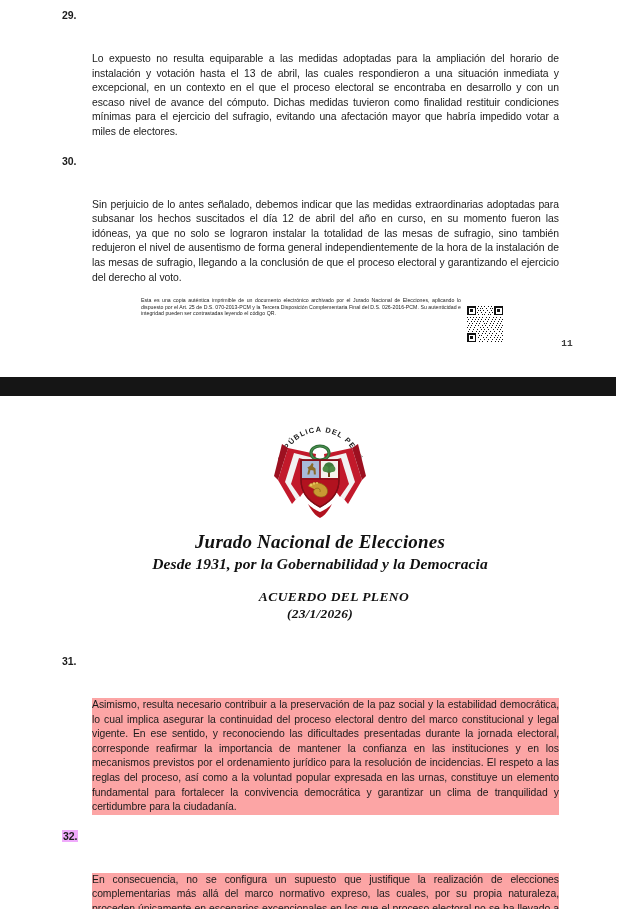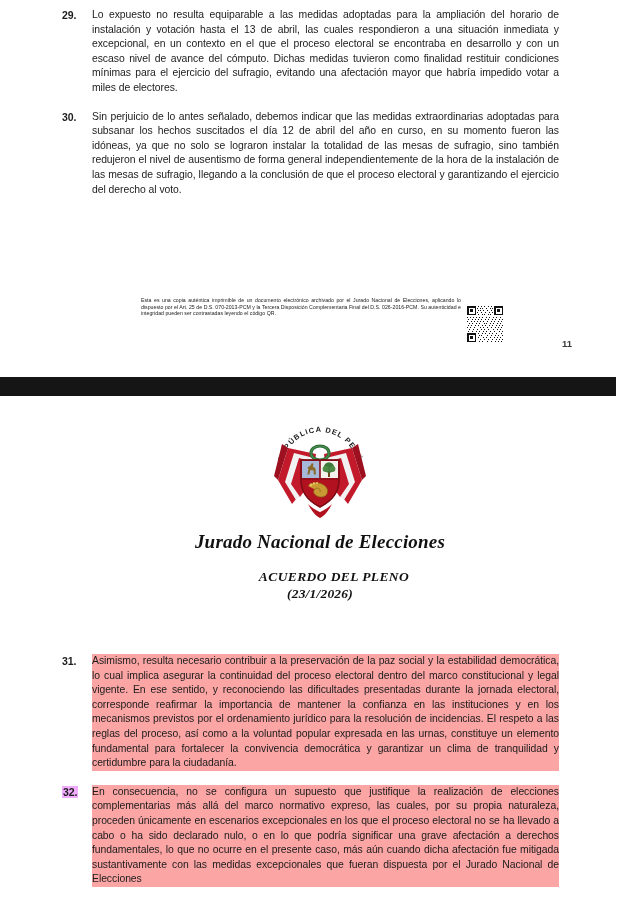--- a/index.html
+++ b/index.html
@@ -39,20 +39,21 @@
   }
   .para-body {
     flex: 1 1 auto;
     margin-right: 57px;
     font-size: 10.4px;
     line-height: 14.6px;
     color: #1b1b1b;
     text-align: justify;
     text-justify: inter-word;
     letter-spacing: -0.05px;
+    margin-top: 44px;
   }
 
   
   .hl .para-body {
     background: #fca5a5;
     box-decoration-break: clone;
     -webkit-box-decoration-break: clone;
   }
   .hl-num .para-num span {
     background: #f0abfc;
@@ -83,20 +84,21 @@
   .qr svg { display: block; }
   .page-number {
     position: absolute;
     left: 552px;
     top: 338px;
     width: 30px;
     text-align: center;
     font-size: 9.5px;
     font-weight: bold;
     color: #3b3b3b;
+    font-family: Liberation Mono, monospace;
   }
 
   
   .band {
     position: absolute;
     left: 0;
     top: 377px;
     width: 640px;
     height: 19px;
     background: #151515;
@@ -397,20 +399,21 @@
       <circle cx="49" cy="75" r="1.1" fill="#e8c45d"></circle>
 
       <path d="M33 52 L71 52 L71 72 C71 86 62 94 52 99 C42 94 33 86 33 72 Z" fill="none" stroke="#7e0c16" stroke-width="1.4"></path>
       <line x1="33" y1="71" x2="71" y2="71" stroke="#7e0c16" stroke-width="1.2"></line>
       <line x1="52" y1="52" x2="52" y2="71" stroke="#7e0c16" stroke-width="1.2"></line>
 
       <path d="M40 96 C44 104 48 108 52 110 C56 108 60 104 64 96 C58 102 52 104 52 104 C52 104 46 102 40 96 Z" fill="#b2121f"></path>
     </svg>
 
     <div class="org-title">Jurado Nacional de Elecciones</div>
+    <div class="org-sub">Desde 1931, por la Gobernabilidad y la Democracia</div>
     <div class="acta-title">ACUERDO DEL PLENO</div>
     <div class="acta-date">(23/1/2026)</div>
   </div>
 
   <div class="doc-section" style="top:654px;">
 
     <div class="para hl">
       <div class="para-num"><span>31.</span></div>
       <div class="para-body">Asimismo, resulta necesario contribuir a la preservación de la paz social y la estabilidad democrática, lo cual implica asegurar la continuidad del proceso electoral dentro del marco constitucional y legal vigente. En ese sentido, y reconociendo las dificultades presentadas durante la jornada electoral, corresponde reafirmar la importancia de mantener la confianza en las instituciones y en los mecanismos previstos por el ordenamiento jurídico para la resolución de incidencias. El respeto a las reglas del proceso, así como a la voluntad popular expresada en las urnas, constituye un elemento fundamental para fortalecer la convivencia democrática y garantizar un clima de tranquilidad y certidumbre para la ciudadanía.</div>
     </div>

